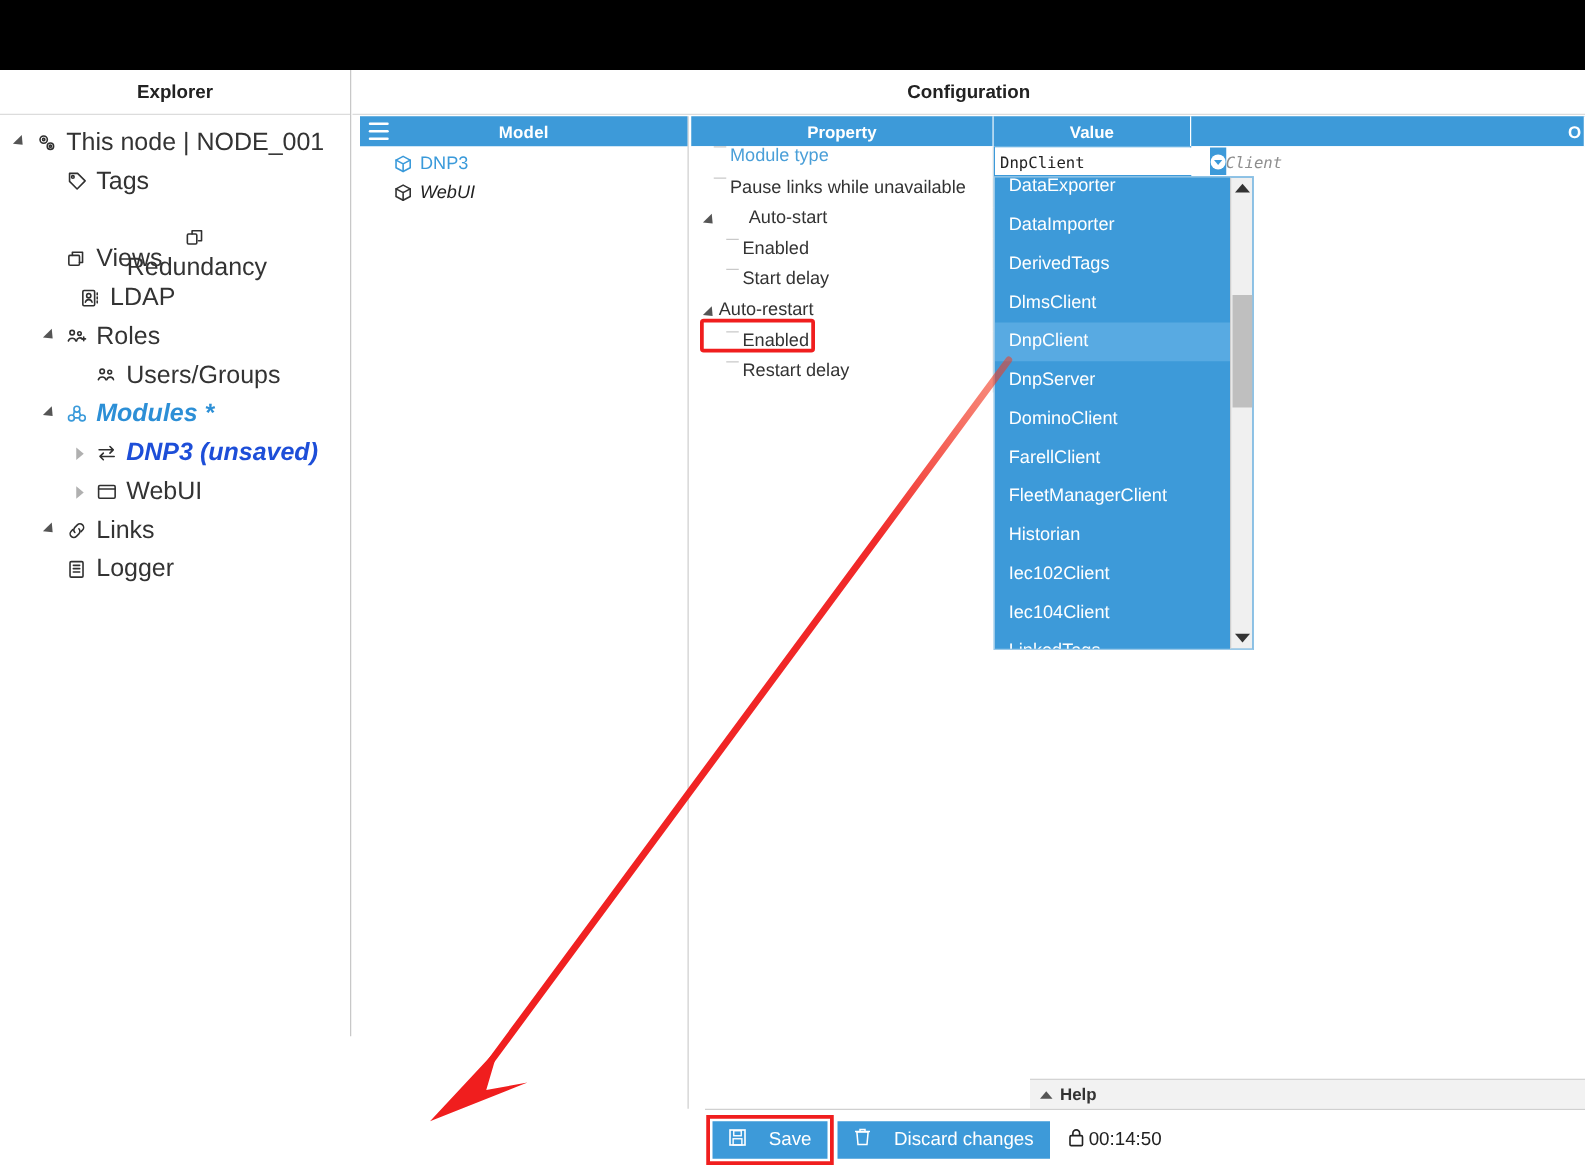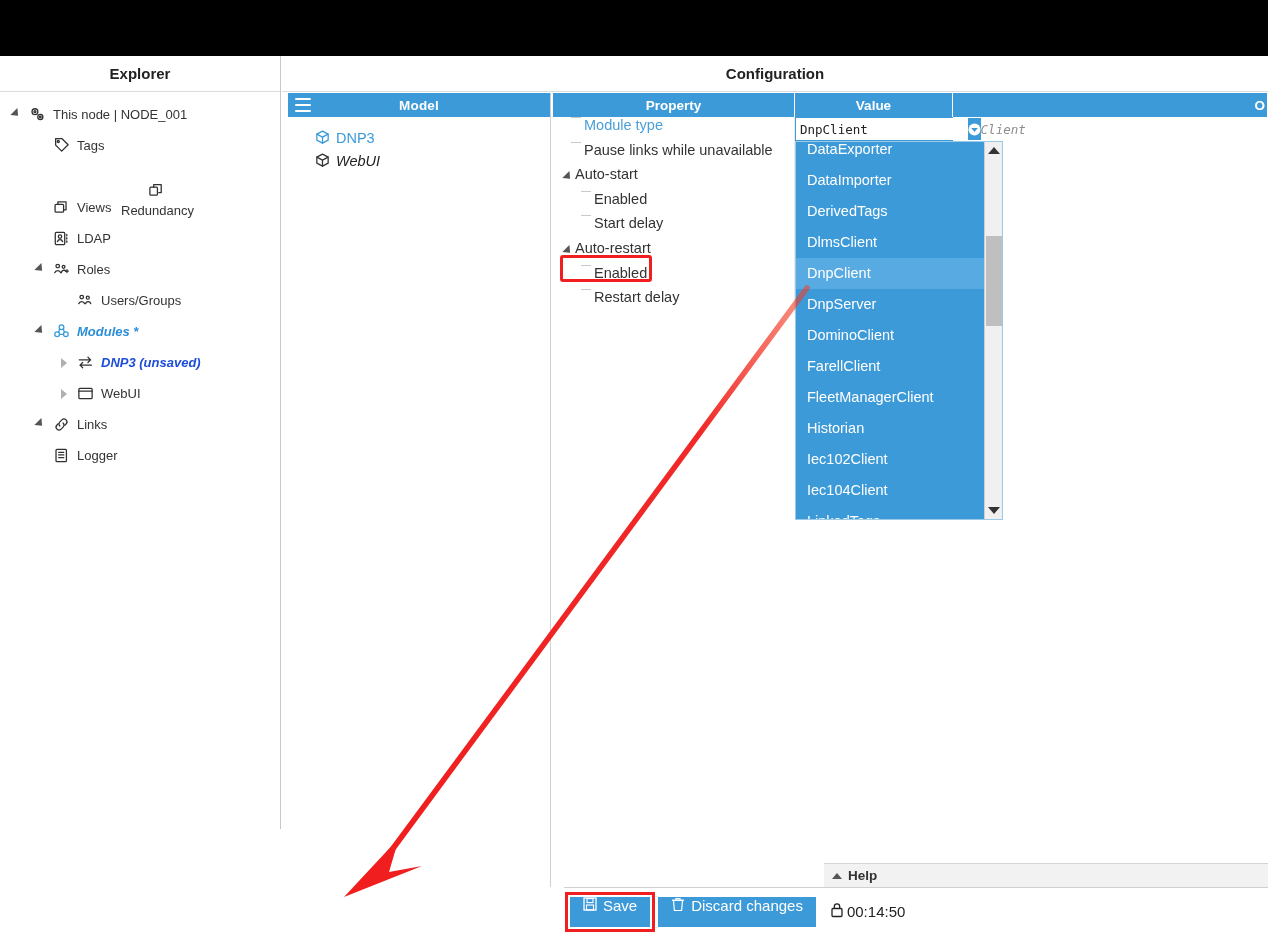--- a/index.html
+++ b/index.html
@@ -19,21 +19,21 @@
   
   .explorer {
     position: absolute; left: 0; top: 56px; width: 281px; height: 773px;
     background: #ffffff; border-right: 1px solid #c8c8c8;
   }
   .explorer-title {
     height: 36px; line-height: 36px; text-align: center;
     font-size: 15px; font-weight: bold; color: #222;
     border-bottom: 1px solid #dcdcdc;
   }
-  .tree { padding-top: 7px; font-size: 13px; color: #333; }
+  .tree { padding-top: 7px; font-size: 20px; color: #333; }
   .tree-row {
     display: flex; align-items: center; height: 31px;
     white-space: nowrap; cursor: default;
   }
   .twisty {
     width: 16px; flex: 0 0 16px; display: flex;
     align-items: center; justify-content: center;
   }
   .twisty.open::before {
     content: ""; border-left: 6px solid #555; border-top: 5px solid transparent;
@@ -77,21 +77,21 @@
   .pane-hdr .htitle {
     flex: 1; text-align: center; font-size: 13.5px; font-weight: bold;
     letter-spacing: .2px;
   }
   .hamburger {
     position: absolute; left: 7px; top: 5px; width: 16px; height: 14px;
     display: flex; flex-direction: column; justify-content: space-between;
   }
   .hamburger i { display: block; height: 2px; background: #fff; border-radius: 1px; }
   .model-body { padding-top: 6px; font-size: 14.5px; }
-  .model-row { display: flex; align-items: flex-end; height: 23px; padding-left: 26px; }
+  .model-row { display: flex; align-items: flex-start; height: 23px; padding-left: 26px; }
   .model-row .mi { width: 22px; display: flex; align-items: center; color: #3a9ada; }
   .model-row.sel .mlabel { color: #3a9ada; }
   .model-row.italic .mlabel { font-style: italic; color: #222; }
   .model-row.italic .mi { color: #333; }
 
   
   .grid-pane { position: absolute; left: 271px; top: 0; right: 0; bottom: 0; }
   .grid-hdr { display: flex; height: 24px; }
   .gh {
     background: #3d9ad9; color: #fff; font-size: 13.5px; font-weight: bold;
@@ -194,21 +194,21 @@
   }
 
   
   .toolbar {
     position: absolute; left: 282px; right: 0; bottom: 0; height: 48px;
     background: #fff; border-top: 1px solid #d0d0d0;
     display: flex; align-items: center; padding-left: 6px; gap: 8px;
   }
   .tbtn {
     height: 30px; background: #3d9ad9; color: #fff;
-    display: flex; align-items: flex-start; gap: 6px;
+    display: flex; align-items: center; gap: 18px;
     padding: 0 13px; font-size: 15px; cursor: pointer; border: 0;
     font-family: "Liberation Sans", sans-serif;
   }
   .tbtn.outlined { outline: 3px solid #f01e1e; outline-offset: 2px; }
   .lock-timer {
     display: flex; align-items: center; gap: 3px;
     font-size: 15px; color: #222; margin-left: 6px;
   }
 
   
@@ -260,21 +260,21 @@
         <div class="tree-row" style="padding-left: 32px;">
           <span class="twisty none"></span>
           <span class="ticon">
             <svg width="17" height="17" viewBox="0 0 18 18" fill="none" stroke="currentColor" stroke-width="1.35" stroke-linejoin="round" stroke-linecap="round">
               <rect x="2.2" y="5.6" width="9" height="8.4" rx="1"></rect>
               <path d="M5.2 5.6 V3 h8.6 v8.6 h-2.6"></path>
             </svg>
           </span>
           <span class="tlabel">Views</span>
         </div>
-        <div class="tree-row" style="padding-left: 32px;">
+        <div class="tree-row" style="padding-left: 43px;">
           <span class="twisty none"></span>
           <span class="ticon">
             <svg width="17" height="17" viewBox="0 0 18 18" fill="none" stroke="currentColor" stroke-width="1.35" stroke-linejoin="round" stroke-linecap="round">
               <rect x="2.4" y="2.6" width="10" height="12.8" rx="1"></rect>
               <circle cx="7.4" cy="7" r="1.8"></circle>
               <path d="M4.6 12.4 a2.9 2.9 0 0 1 5.6 0"></path>
               <path d="M14.6 4.6 v1.6 M14.6 8 v1.6 M14.6 11.4 v1.6"></path>
             </svg>
           </span>
           <span class="tlabel">LDAP</span>
@@ -416,21 +416,21 @@
               </div>
               <div class="grow">
                 <div class="gcell-prop" style="padding-left: 18px;">
                   <span class="dash"></span>
                   <span class="ptext">Pause links while unavailable</span>
                 </div>
                 <div class="gcell-val"></div>
                 <div class="gcell-other"></div>
               </div>
               <div class="grow">
-                <div class="gcell-prop" style="padding-left: 8px;">
+                <div class="gcell-prop" style="padding-left: 8px; gap: 24px;">
                   <span class="prop-twisty open"></span>
                   <span class="ptext">Auto-start</span>
                 </div>
                 <div class="gcell-val"></div>
                 <div class="gcell-other"></div>
               </div>
               <div class="grow">
                 <div class="gcell-prop" style="padding-left: 28px;">
                   <span class="dash"></span>
                   <span class="ptext">Enabled</span>

